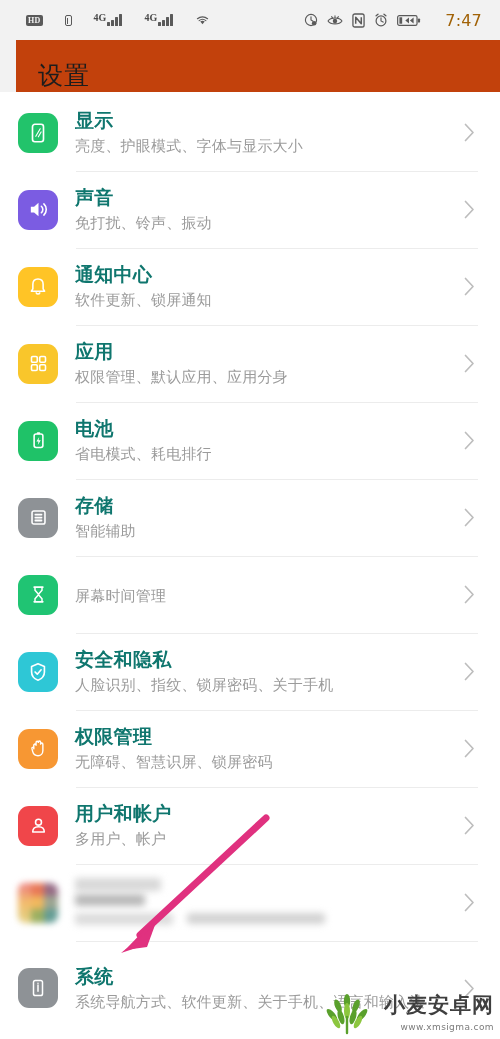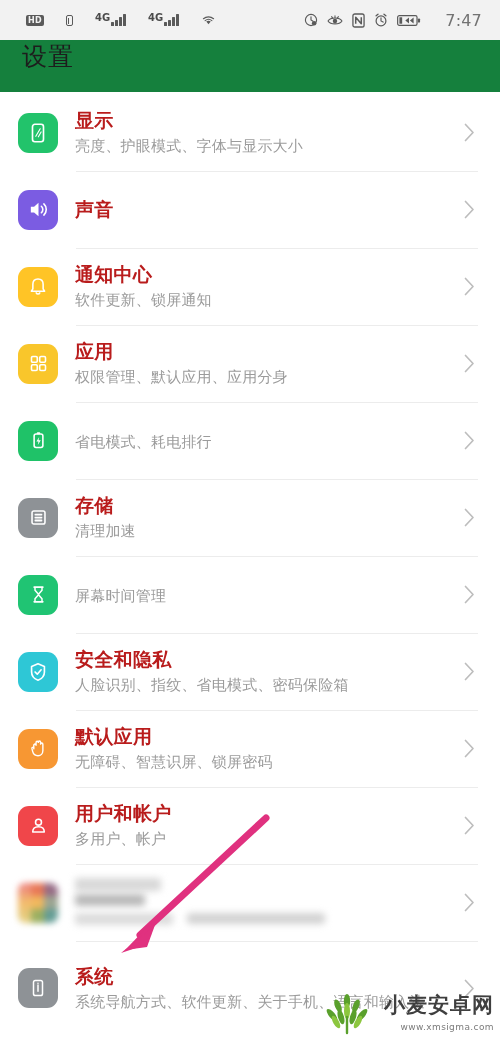--- a/index.html
+++ b/index.html
@@ -9,21 +9,21 @@
     background:#f2f2f2; overflow:hidden;
   }
   #phone { position:relative; width:500px; height:1039px; background:#f2f2f2; }
 
   
   .statusbar {
     position:relative; height:40px; width:100%;
     background:#f2f2f2; display:flex; align-items:center;
     padding:0 18px; color:#4a4a4a;
   }
-  .sb-left { display:flex; align-items:center; gap:22px; padding-left:8px; }
+  .sb-left { display:flex; align-items:center; gap:22px; padding-left:8px;font-family:Liberation Serif, serif; }
   .sb-right { margin-left:auto; display:flex; align-items:center; gap:9px; }
   .sb-icon { display:flex; align-items:center; justify-content:center; }
   .hd-badge {
     background:#5a5a5a; color:#f2f2f2; font-size:8px; font-weight:bold;
     border-radius:2px; padding:1px 2px 1px 2px; letter-spacing:.3px;
     line-height:9px; display:inline-block;
   }
   .volte-box {
     border:1.4px solid #5a5a5a; border-radius:2px;
     width:7px; height:11px; position:relative;
@@ -33,26 +33,27 @@
     border-left:1.2px solid #5a5a5a; border-right:1.2px solid #5a5a5a;
   }
   .sig { display:flex; align-items:flex-end; gap:1px; }
   .sig i { display:block; width:3px; background:#5a5a5a; border-radius:.5px; }
   .sig i:nth-child(1){ height:4px; }
   .sig i:nth-child(2){ height:6px; }
   .sig i:nth-child(3){ height:9px; }
   .sig i:nth-child(4){ height:12px; }
   .gnet { font-size:10px; font-weight:bold; line-height:8px; margin-right:1px; align-self:flex-start;}
   .sigwrap { display:flex; align-items:flex-start; }
-  .clock { font-size:16px; color:#737373; letter-spacing:.2px; margin-left:15px; }
+  .clock { font-size:16px; color:#a16207; letter-spacing:.2px; margin-left:15px; }
 
   
   .titlebar {
-    height:52px; background:#15803d; display:flex; align-items:flex-start;
+    height:52px; background:#c2410c; display:flex; align-items:flex-end;
     padding-left:22px;
+    margin-left:16px;
   }
   .titlebar h1 { font-size:25px; font-weight:normal; color:#1d1d1d; letter-spacing:1px; }
 
   
   .list {
     position:relative; background:#ffffff;
     height:947px; width:100%;
     padding-top:2px; overflow:hidden;
   }
   .row {
@@ -66,21 +67,21 @@
 
   .app-icon {
     width:40px; height:40px; border-radius:11px; flex:0 0 40px;
     display:flex; align-items:center; justify-content:center;
     margin-right:17px;
   }
   .app-icon svg { display:block; }
 
   .texts { flex:1 1 auto; min-width:0; padding-right:6px; }
   .t-title {
-    font-size:19px; font-weight:bold; color:#b91c1c;
+    font-size:19px; font-weight:bold; color:#0f766e;
     line-height:25px; letter-spacing:.3px;
   }
   .t-sub {
     font-size:15px; color:#9b9b9b; line-height:22px;
     margin-top:2px; letter-spacing:.2px;
   }
   .chev { flex:0 0 22px; display:flex; align-items:center; justify-content:center; }
   .chev svg { display:block; }
 
   
@@ -229,20 +230,21 @@
       <div class="divider"></div>
       <div class="app-icon" style="background:#7b5ce2">
         <svg width="23" height="23" viewBox="0 0 24 24">
           <path d="M4 9 H7.4 L12 5 V19 L7.4 15 H4 Z" fill="#fff"></path>
           <path d="M15 8.6 A4.6 4.6 0 0 1 15 15.4" stroke="#fff" stroke-width="1.7" fill="none" stroke-linecap="round"></path>
           <path d="M17.6 6.2 A8 8 0 0 1 17.6 17.8" stroke="#fff" stroke-width="1.7" fill="none" stroke-linecap="round"></path>
         </svg>
       </div>
       <div class="texts">
         <div class="t-title">声音</div>
+        <div class="t-sub">免打扰、铃声、振动</div>
       </div>
       <div class="chev">
         <svg width="11" height="19" viewBox="0 0 11 19">
             <path d="M1.5 1.5 L9 9.5 L1.5 17.5" fill="none" stroke="#bdbdbd" stroke-width="1.7" stroke-linecap="round" stroke-linejoin="round"></path>
           </svg>
       </div>
     </div>
 
     <div class="row">
       <div class="divider"></div>
@@ -287,20 +289,21 @@
     <div class="row">
       <div class="divider"></div>
       <div class="app-icon" style="background:#1fc268">
         <svg width="21" height="21" viewBox="0 0 24 24">
           <rect x="7" y="4.6" width="10" height="15.4" rx="2.2" fill="none" stroke="#fff" stroke-width="1.8"></rect>
           <rect x="10" y="2.6" width="4" height="2.2" rx="1" fill="#fff"></rect>
           <path d="M12.8 8 L9.6 13.2 H12 L11.2 17 L14.6 11.6 H12 Z" fill="#fff"></path>
         </svg>
       </div>
       <div class="texts">
+        <div class="t-title">电池</div>
         <div class="t-sub">省电模式、耗电排行</div>
       </div>
       <div class="chev">
         <svg width="11" height="19" viewBox="0 0 11 19">
             <path d="M1.5 1.5 L9 9.5 L1.5 17.5" fill="none" stroke="#bdbdbd" stroke-width="1.7" stroke-linecap="round" stroke-linejoin="round"></path>
           </svg>
       </div>
     </div>
 
     <div class="row">
@@ -308,21 +311,21 @@
       <div class="app-icon" style="background:#8e9296">
         <svg width="21" height="21" viewBox="0 0 24 24">
           <rect x="4.6" y="4.6" width="14.8" height="14.8" rx="2" fill="none" stroke="#fff" stroke-width="1.8"></rect>
           <rect x="7.4" y="7.6" width="9" height="2.1" rx="1" fill="#fff"></rect>
           <rect x="7.4" y="11" width="9" height="2.1" rx="1" fill="#fff"></rect>
           <rect x="7.4" y="14.4" width="9" height="2.1" rx="1" fill="#fff"></rect>
         </svg>
       </div>
       <div class="texts">
         <div class="t-title">存储</div>
-        <div class="t-sub">清理加速</div>
+        <div class="t-sub">智能辅助</div>
       </div>
       <div class="chev">
         <svg width="11" height="19" viewBox="0 0 11 19">
             <path d="M1.5 1.5 L9 9.5 L1.5 17.5" fill="none" stroke="#bdbdbd" stroke-width="1.7" stroke-linecap="round" stroke-linejoin="round"></path>
           </svg>
       </div>
     </div>
 
     <div class="row">
       <div class="divider"></div>
@@ -346,38 +349,38 @@
     <div class="row">
       <div class="divider"></div>
       <div class="app-icon" style="background:#2ec7d6">
         <svg width="22" height="22" viewBox="0 0 24 24">
           <path d="M12 3 L19 6 V12 C19 16.4 15.8 19.6 12 21 C8.2 19.6 5 16.4 5 12 V6 Z" fill="none" stroke="#fff" stroke-width="1.8" stroke-linejoin="round"></path>
           <path d="M8.8 12 L11.2 14.4 L15.4 9.6" fill="none" stroke="#fff" stroke-width="1.8" stroke-linecap="round" stroke-linejoin="round"></path>
         </svg>
       </div>
       <div class="texts">
         <div class="t-title">安全和隐私</div>
-        <div class="t-sub">人脸识别、指纹、省电模式、密码保险箱</div>
+        <div class="t-sub">人脸识别、指纹、锁屏密码、关于手机</div>
       </div>
       <div class="chev">
         <svg width="11" height="19" viewBox="0 0 11 19">
             <path d="M1.5 1.5 L9 9.5 L1.5 17.5" fill="none" stroke="#bdbdbd" stroke-width="1.7" stroke-linecap="round" stroke-linejoin="round"></path>
           </svg>
       </div>
     </div>
 
     <div class="row">
       <div class="divider"></div>
       <div class="app-icon" style="background:#f79733">
         <svg width="21" height="21" viewBox="0 0 24 24">
           <path d="M6.6 12.4 V8.2 a1.3 1.3 0 0 1 2.6 0 V5 a1.3 1.3 0 0 1 2.6 0 V4.8 a1.3 1.3 0 0 1 2.6 0 V7 a1.3 1.3 0 0 1 2.6 0 v7.2 c0 3.4 -2.4 6 -5.6 6 c-3.2 0 -5.4 -2 -6 -4.6 l-0.9 -3.4 a1.3 1.3 0 0 1 2.2 -1.2 Z" fill="none" stroke="#fff" stroke-width="1.6" stroke-linejoin="round"></path>
         </svg>
       </div>
       <div class="texts">
-        <div class="t-title">默认应用</div>
+        <div class="t-title">权限管理</div>
         <div class="t-sub">无障碍、智慧识屏、锁屏密码</div>
       </div>
       <div class="chev">
         <svg width="11" height="19" viewBox="0 0 11 19">
             <path d="M1.5 1.5 L9 9.5 L1.5 17.5" fill="none" stroke="#bdbdbd" stroke-width="1.7" stroke-linecap="round" stroke-linejoin="round"></path>
           </svg>
       </div>
     </div>
 
     <div class="row">

